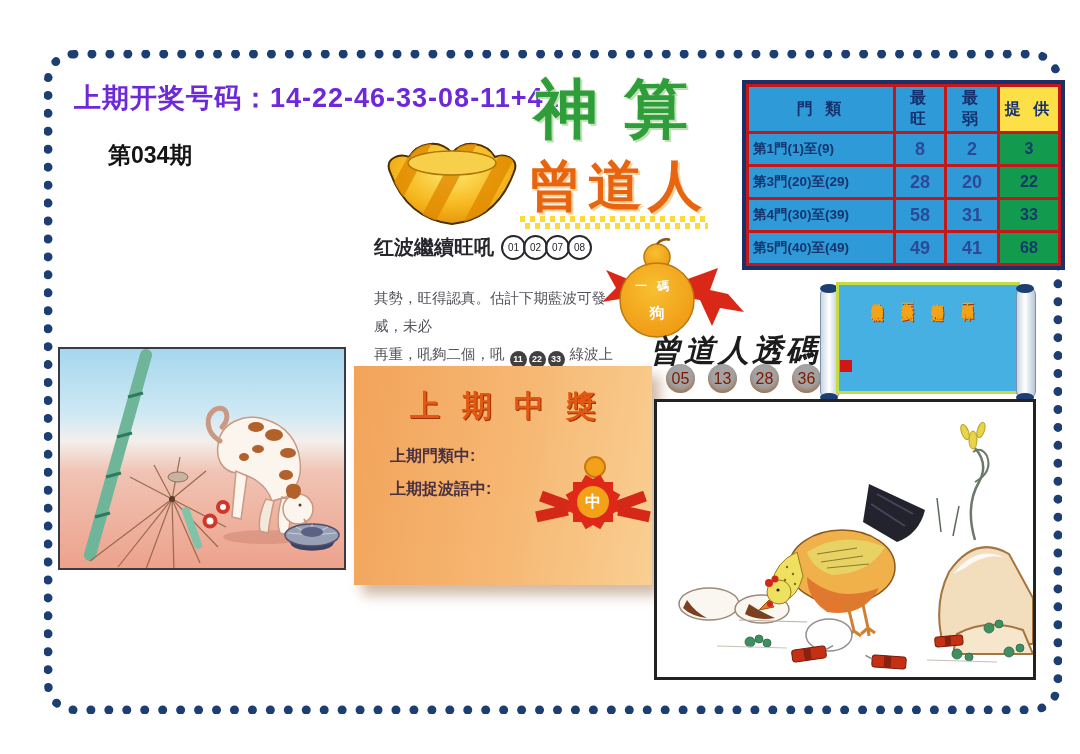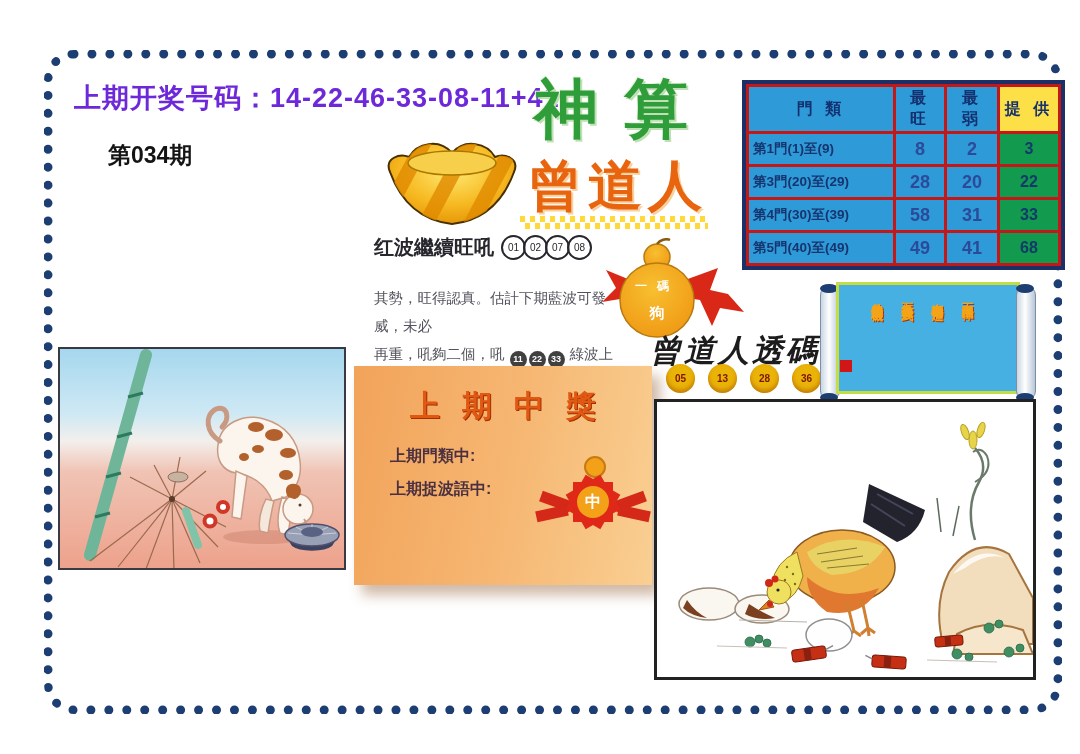--- a/index.html
+++ b/index.html
@@ -52,22 +52,22 @@
   .stats td.cat { font-size:13.5px; font-weight:bold; color:#16356e; padding-left:4px; }
   .stats td.num { text-align:center; font-size:18px; font-weight:bold; color:#2c4a9a; }
   .stats td.offer { background:#129a4e; color:#143a6a; font-size:16px; }
 
   .gourd1 { position:absolute; left:600px; top:238px; }
 
   .touma-title { position:absolute; left:650px; top:330px; font-size:31px; font-weight:bold;
                  font-style:italic; color:#1c1c1c; letter-spacing:3px;
                  font-family:"DejaVu Serif", serif; white-space:nowrap; }
   .code-circles { position:absolute; left:666px; top:364px; display:flex; gap:13px; }
-  .code-circle { width:29px; height:29px; border-radius:50%; background:#eab308;
-                 color:#7a1800; font-weight:bold; font-size:10px;
+  .code-circle { width:29px; height:29px; border-radius:50%; background:#a3a3a3;
+                 color:#7a1800; font-weight:normal; font-size:16px;
                  display:flex; align-items:center; justify-content:center;
                  box-shadow:inset 0 -3px 4px rgba(150,60,0,.45); }
 
   .scroll { position:absolute; left:820px; top:282px; width:216px; height:122px; }
   .roller { position:absolute; top:4px; width:18px; height:112px;
             background:linear-gradient(90deg,#c9d6e2,#ffffff 45%,#b7c6d6);
             border:1px solid #7990a8; border-radius:9px; }
   .roller.left { left:0; } .roller.right { right:0; }
   .cap { position:absolute; left:-1px; width:18px; height:9px; background:#1d3e73; border-radius:50%; }
   .cap.t { top:-3px; } .cap.b { bottom:-3px; }

